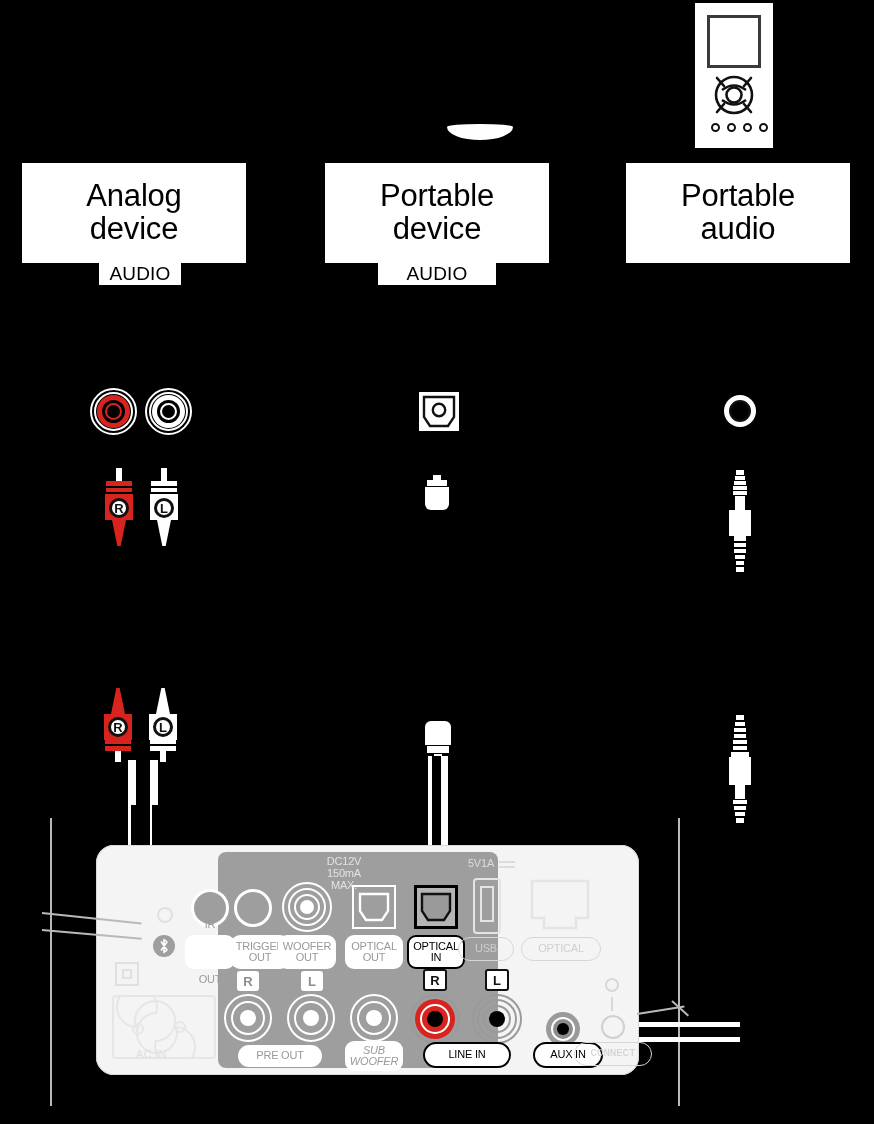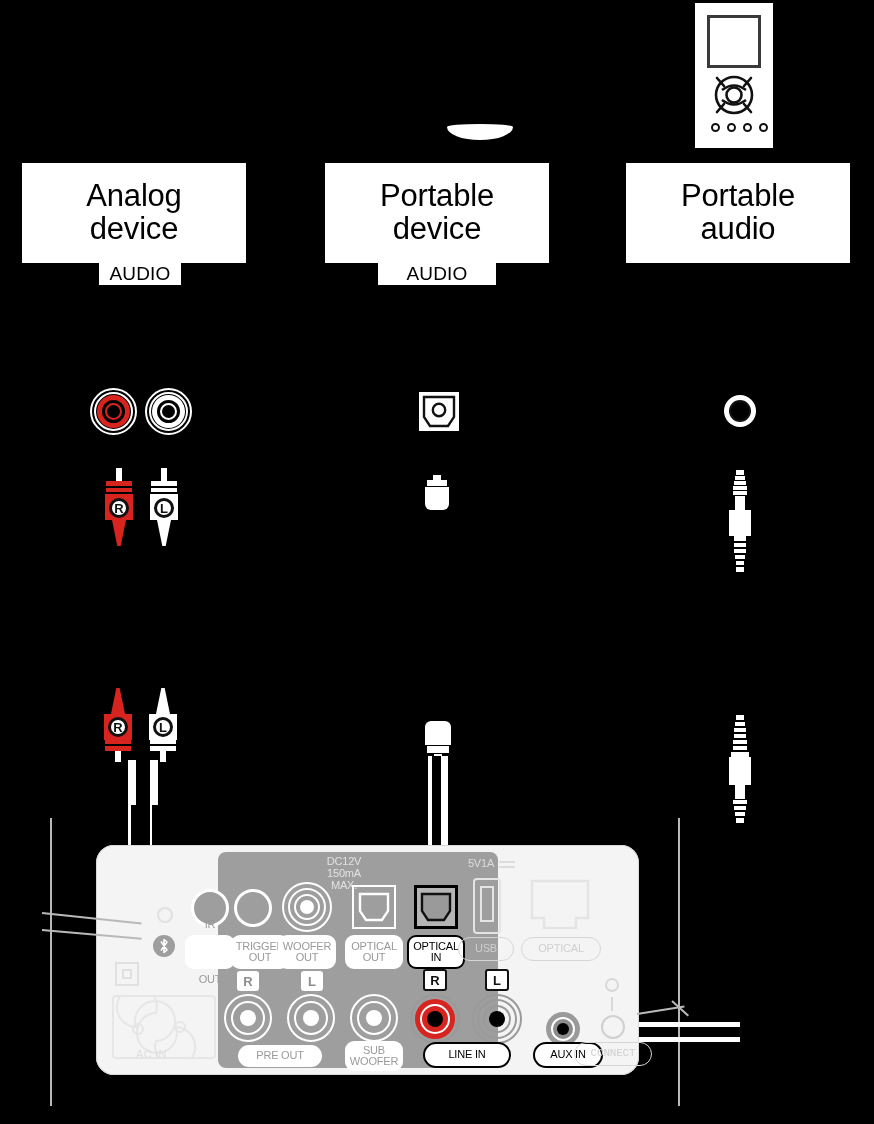--- a/index.html
+++ b/index.html
@@ -440,21 +440,21 @@
     </div>
     <div class="port-label on-gray" style="left:142px; top:200px; width:84px; height:22px; border-radius:11px;">
       <span>PRE OUT</span>
     </div>
 
     <div class="abs" style="left:254px; top:149px; width:48px; height:48px;">
       <div class="jack-ring" style="left:0; top:0; width:48px; height:48px; border:2.5px solid #ffffff;"></div>
       <div class="jack-ring" style="left:7px; top:7px; width:34px; height:34px; border:2.5px solid #ffffff;"></div>
       <div class="jack-ring" style="left:16px; top:16px; width:16px; height:16px; background:#ffffff;"></div>
     </div>
-    <div class="port-label on-gray" style="left:249px; top:196px; width:58px; height:30px;">
+    <div class="port-label on-gray" style="left:249px; top:196px; width:58px; height:30px;font-style:italic;">
       <span>SUB</span>
       <span>WOOFER</span>
     </div>
 
     <div class="rl-badge" style="left:327px; top:124px; width:24px; height:22px;">R</div>
     <div class="rl-badge" style="left:389px; top:124px; width:24px; height:22px;">L</div>
 
     <div class="abs" style="left:314px; top:149px; width:50px; height:50px;">
       <div class="jack-ring" style="left:0; top:0; width:50px; height:50px; border:2.5px solid #9a9a9a;"></div>
       <div class="jack-ring" style="left:5px; top:5px; width:40px; height:40px; background:#d8241f;"></div>

